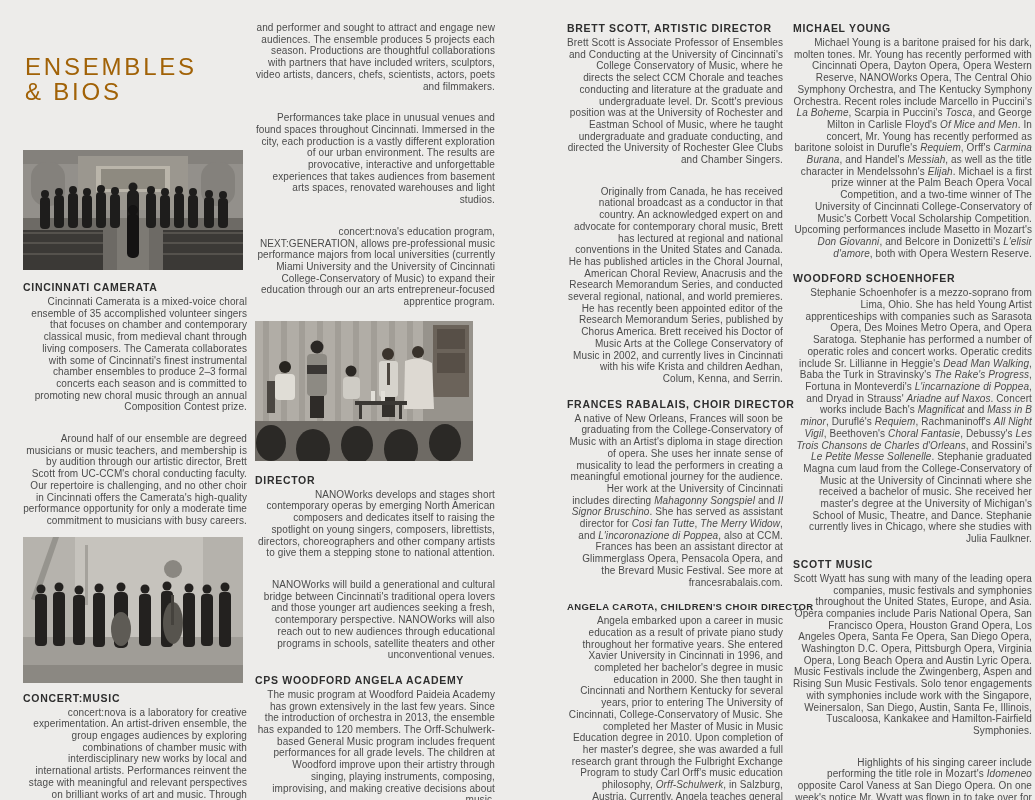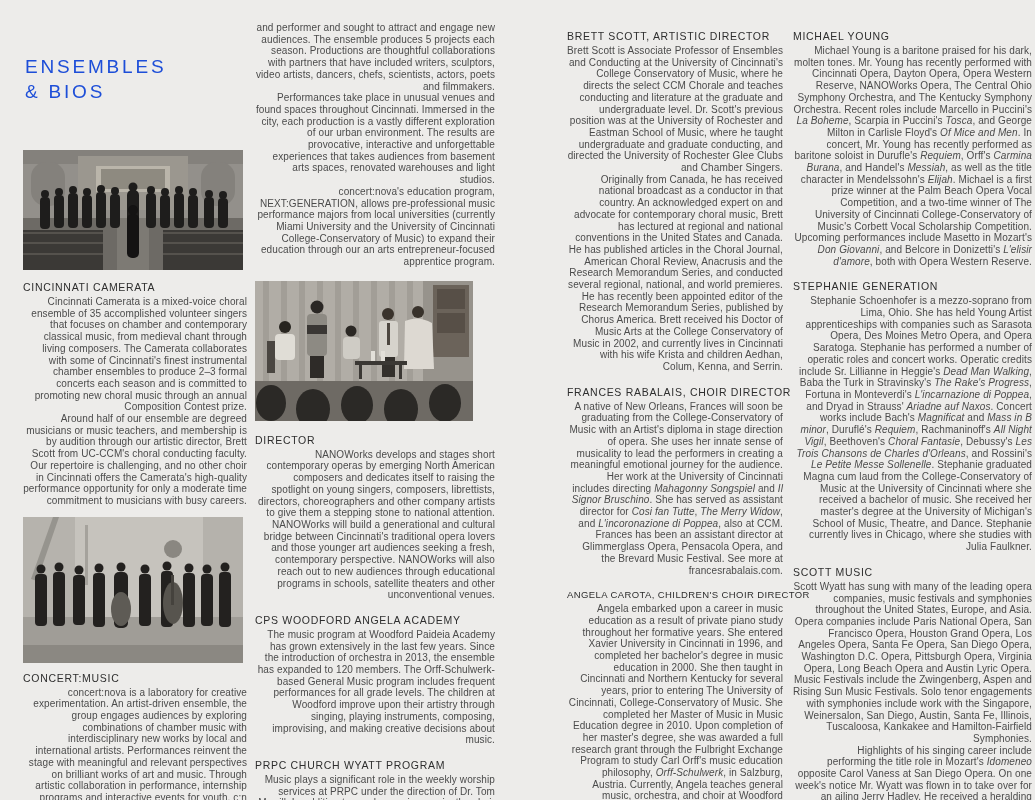--- a/index.html
+++ b/index.html
@@ -11,36 +11,36 @@
     color:#4b4b4b;
   }
   .col { position:absolute; top:0; }
   .col1 { left:23px;  width:224px; }
   .col2 { left:255px; width:240px; padding-top:22px; }
   .col3 { left:567px; width:216px; padding-top:22px; }
   .col4 { left:793px; width:239px; padding-top:22px; }
 
   h1.page-title {
     margin:55px 0 0 2px;
-    font-size:19px; line-height:24.5px;
+    font-size:24px; line-height:24.5px;
     font-weight:300; letter-spacing:2.8px;
-    color:#1d4ed8;
+    color:#a16207;
   }
   h3.sec {
-    margin:8px 0 3px 0;
-    font-size:10.5px; font-weight:400; letter-spacing:0.7px;
+    margin:0 0 3px 0;
+    font-size:10.5px; font-weight:700; letter-spacing:0.7px;
     color:#2e2e2e; white-space:nowrap;
   }
   h3.tight { font-size:9.5px; letter-spacing:0.4px; }
   .section { margin-top:13px; }
   p.body {
     margin:0; font-size:10px; line-height:11.7px;
     letter-spacing:0.1px; color:#4b4b4b;text-align:right;
   }
-  p.indent { text-indent:15px; }
+  p.indent { text-indent:15px;margin-top:20px; }
 
   .photo {
     position:relative; width:220px; overflow:hidden;
     background:#8e8b86; box-shadow:inset 0 0 18px rgba(0,0,0,.18);
   }
   .photo svg { display:block; }
   .photo1 { margin-top:46px; height:120px; }
   .photo2 { margin-top:10px; height:146px; }
   .photo3 { margin-top:13px; height:140px; width:218px; }
   .sec-camerata { margin-top:11px; }
@@ -251,21 +251,21 @@
   </div>
 </div>
 
 <div class="col col4">
   <div>
     <h3 class="sec">MICHAEL YOUNG</h3>
     <p class="body">Michael Young is a baritone praised for his dark, molten tones. Mr. Young has recently performed with Cincinnati Opera, Dayton Opera, Opera Western Reserve, NANOWorks Opera, The Central Ohio Symphony Orchestra, and The Kentucky Symphony Orchestra. Recent roles include Marcello in Puccini's <em>La Boheme</em>, Scarpia in Puccini's <em>Tosca</em>, and George Milton in Carlisle Floyd's <em>Of Mice and Men</em>. In concert, Mr. Young has recently performed as baritone soloist in Durufle's <em>Requiem</em>, Orff's <em>Carmina Burana</em>, and Handel's <em>Messiah</em>, as well as the title character in Mendelssohn's <em>Elijah</em>. Michael is a first prize winner at the Palm Beach Opera Vocal Competition, and a two-time winner of The University of Cincinnati College-Conservatory of Music's Corbett Vocal Scholarship Competition. Upcoming performances include Masetto in Mozart's <em>Don Giovanni</em>, and Belcore in Donizetti's <em>L'elisir d'amore</em>, both with Opera Western Reserve.</p>
   </div>
 
   <div class="section">
-    <h3 class="sec">STEPHANIE GENERATION</h3>
+    <h3 class="sec">WOODFORD SCHOENHOFER</h3>
     <p class="body">Stephanie Schoenhofer is a mezzo-soprano from Lima, Ohio. She has held Young Artist apprenticeships with companies such as Sarasota Opera, Des Moines Metro Opera, and Opera Saratoga. Stephanie has performed a number of operatic roles and concert works. Operatic credits include Sr. Lillianne in Heggie's <em>Dead Man Walking</em>, Baba the Turk in Stravinsky's <em>The Rake's Progress</em>, Fortuna in Monteverdi's <em>L'incarnazione di Poppea</em>, and Dryad in Strauss' <em>Ariadne auf Naxos</em>. Concert works include Bach's <em>Magnificat</em> and <em>Mass in B minor</em>, Duruflé's <em>Requiem</em>, Rachmaninoff's <em>All Night Vigil</em>, Beethoven's <em>Choral Fantasie</em>, Debussy's <em>Les Trois Chansons de Charles d'Orleans</em>, and Rossini's <em>Le Petite Messe Sollenelle</em>. Stephanie graduated Magna cum laud from the College-Conservatory of Music at the University of Cincinnati where she received a bachelor of music. She received her master's degree at the University of Michigan's School of Music, Theatre, and Dance. Stephanie currently lives in Chicago, where she studies with Julia Faulkner.</p>
   </div>
 
   <div class="section">
     <h3 class="sec">SCOTT MUSIC</h3>
     <p class="body">Scott Wyatt has sung with many of the leading opera companies, music festivals and symphonies throughout the United States, Europe, and Asia. Opera companies include Paris National Opera, San Francisco Opera, Houston Grand Opera, Los Angeles Opera, Santa Fe Opera, San Diego Opera, Washington D.C. Opera, Pittsburgh Opera, Virginia Opera, Long Beach Opera and Austin Lyric Opera. Music Festivals include the Zwingenberg, Aspen and Rising Sun Music Festivals. Solo tenor engagements with symphonies include work with the Singapore, Weinersalon, San Diego, Austin, Santa Fe, Illinois, Tuscaloosa, Kankakee and Hamilton-Fairfield Symphonies.</p>
     <p class="body indent">Highlights of his singing career include performing the title role in Mozart's <em>Idomeneo</em> opposite Carol Vaness at San Diego Opera. On one week's notice Mr. Wyatt was flown in to take over for an ailing Jerry Hadley. He received a heralding review from <em>Classical Singer Magazine</em>, <em>Opera News</em> and several other international opera reviewers. Other performances of note include singing the title role of Max in Schlossfestspiele Zwingenberg's production of Weber's , his portrayal of Mitch in Brad Dalton's innovative production of Andre Previn's  at the Austin Lyric Opera and the</p>
   </div>
 </div>
 

